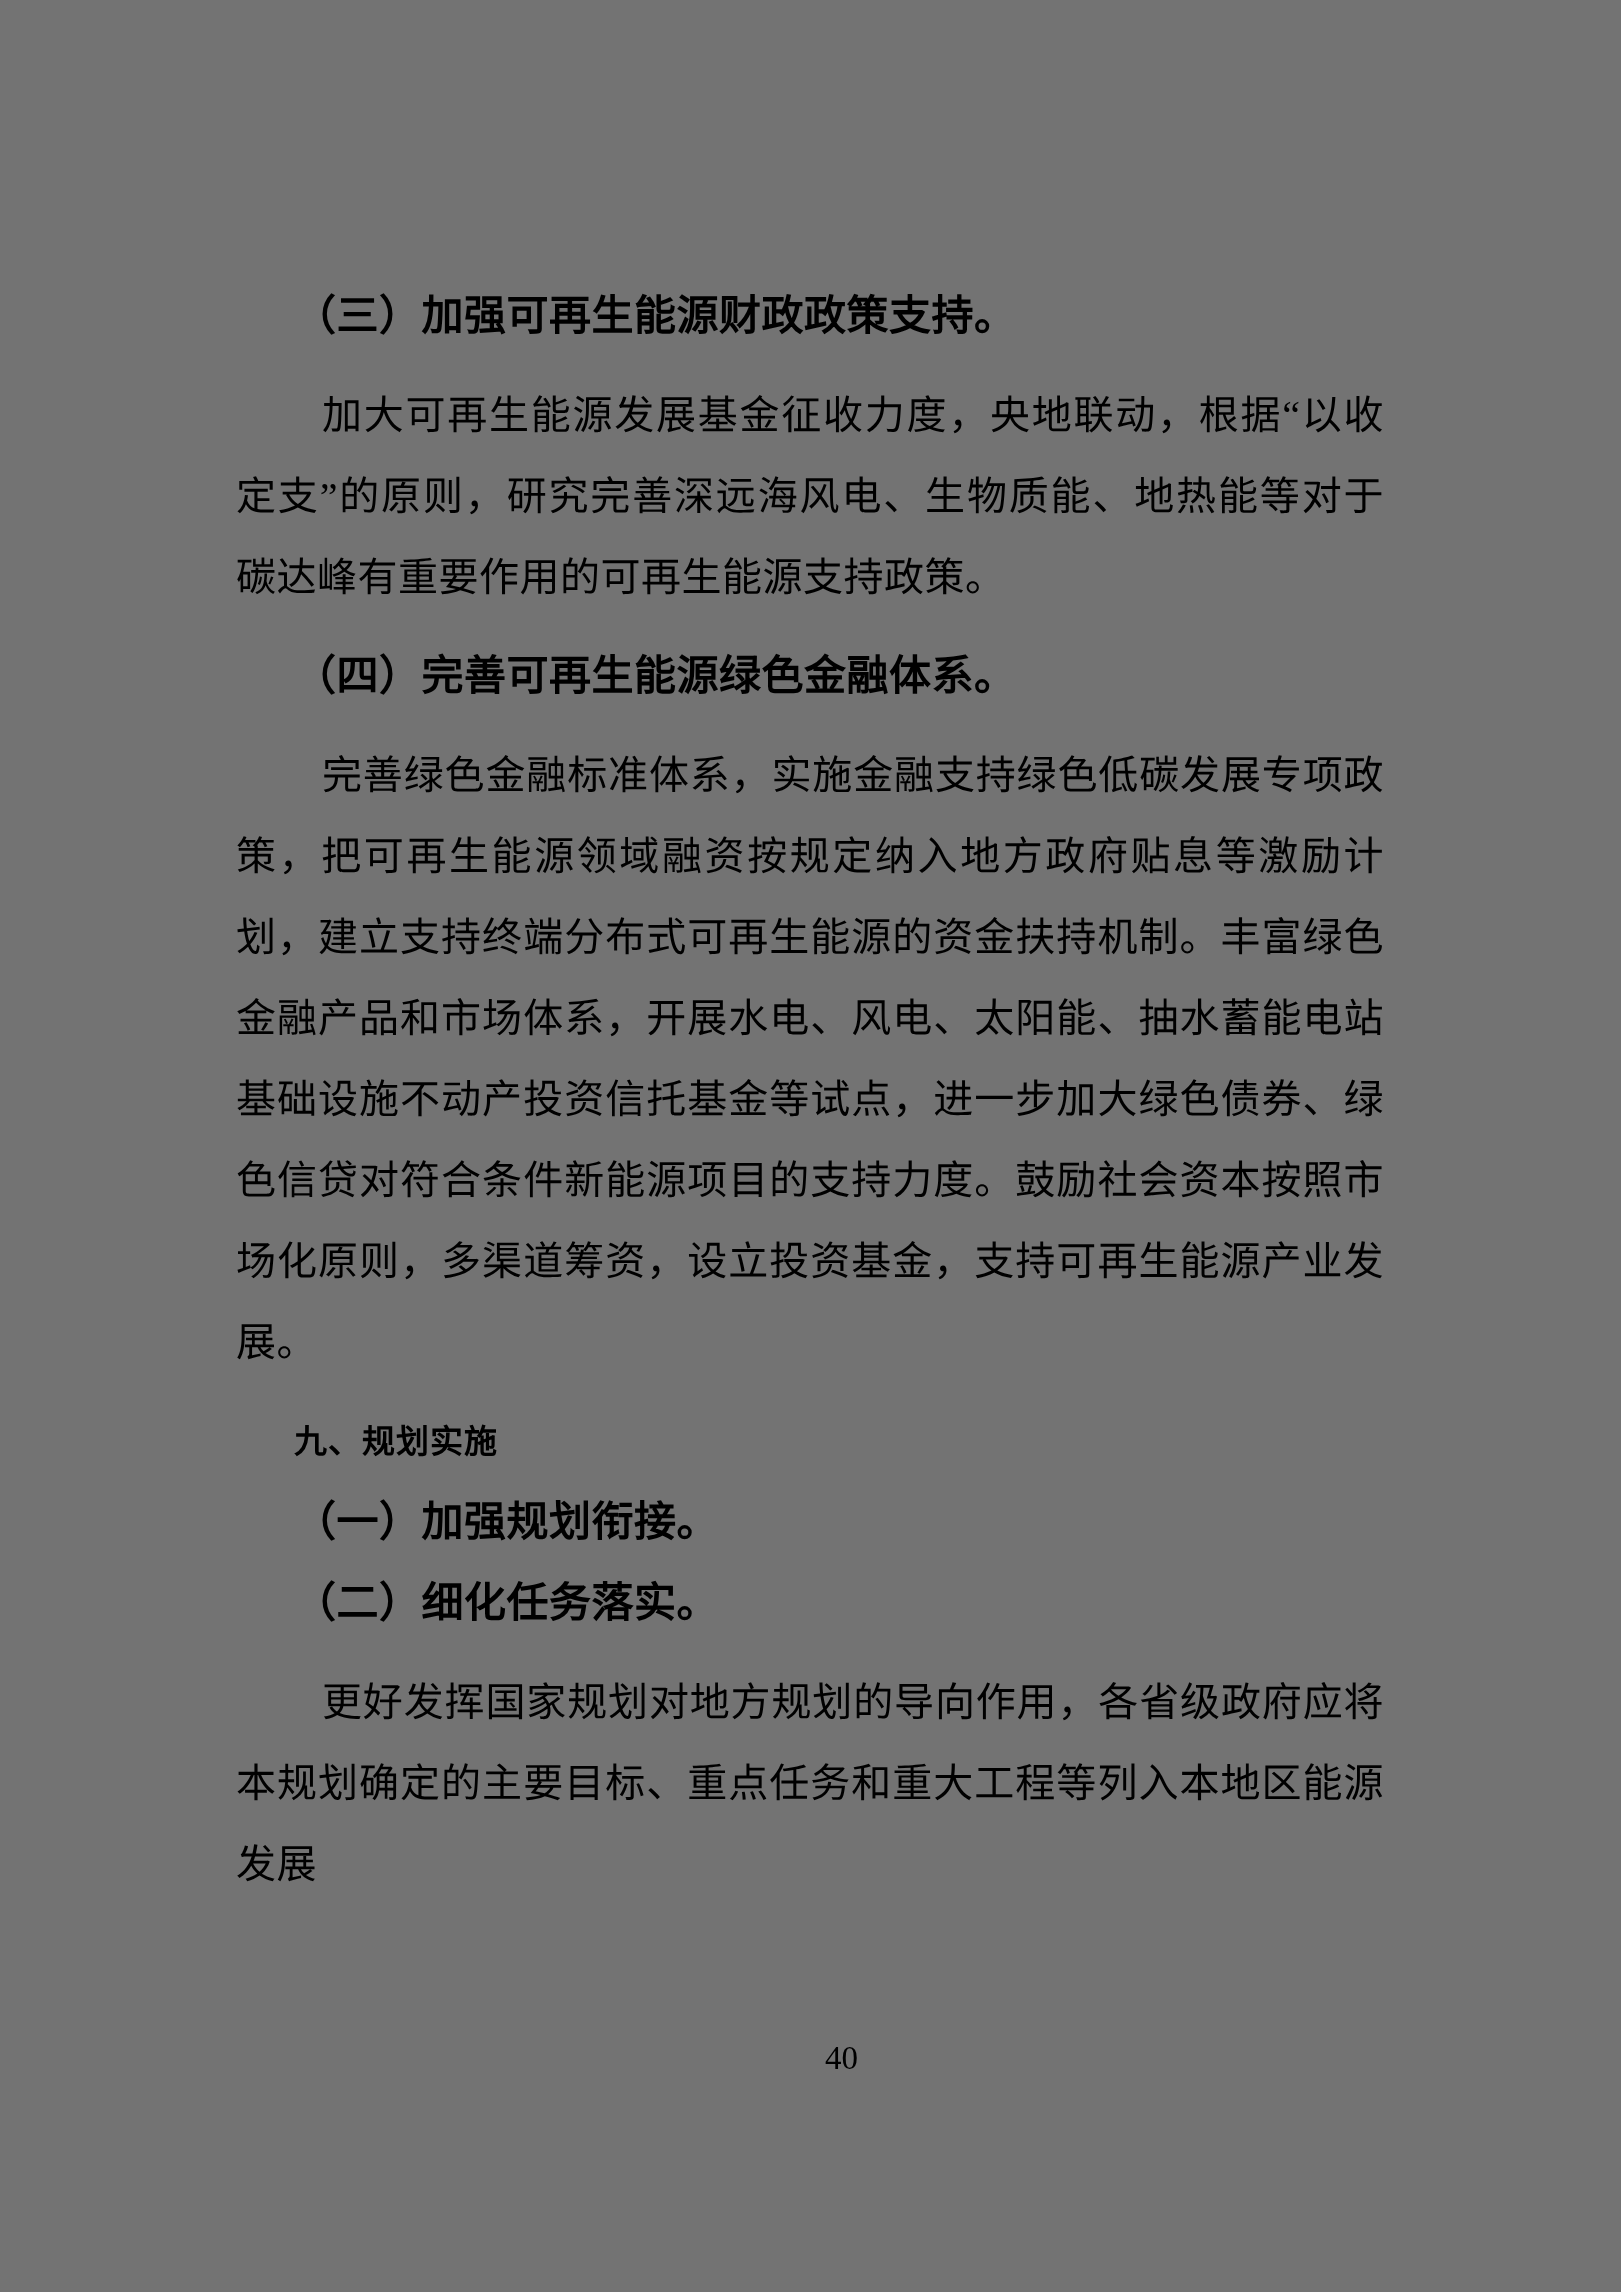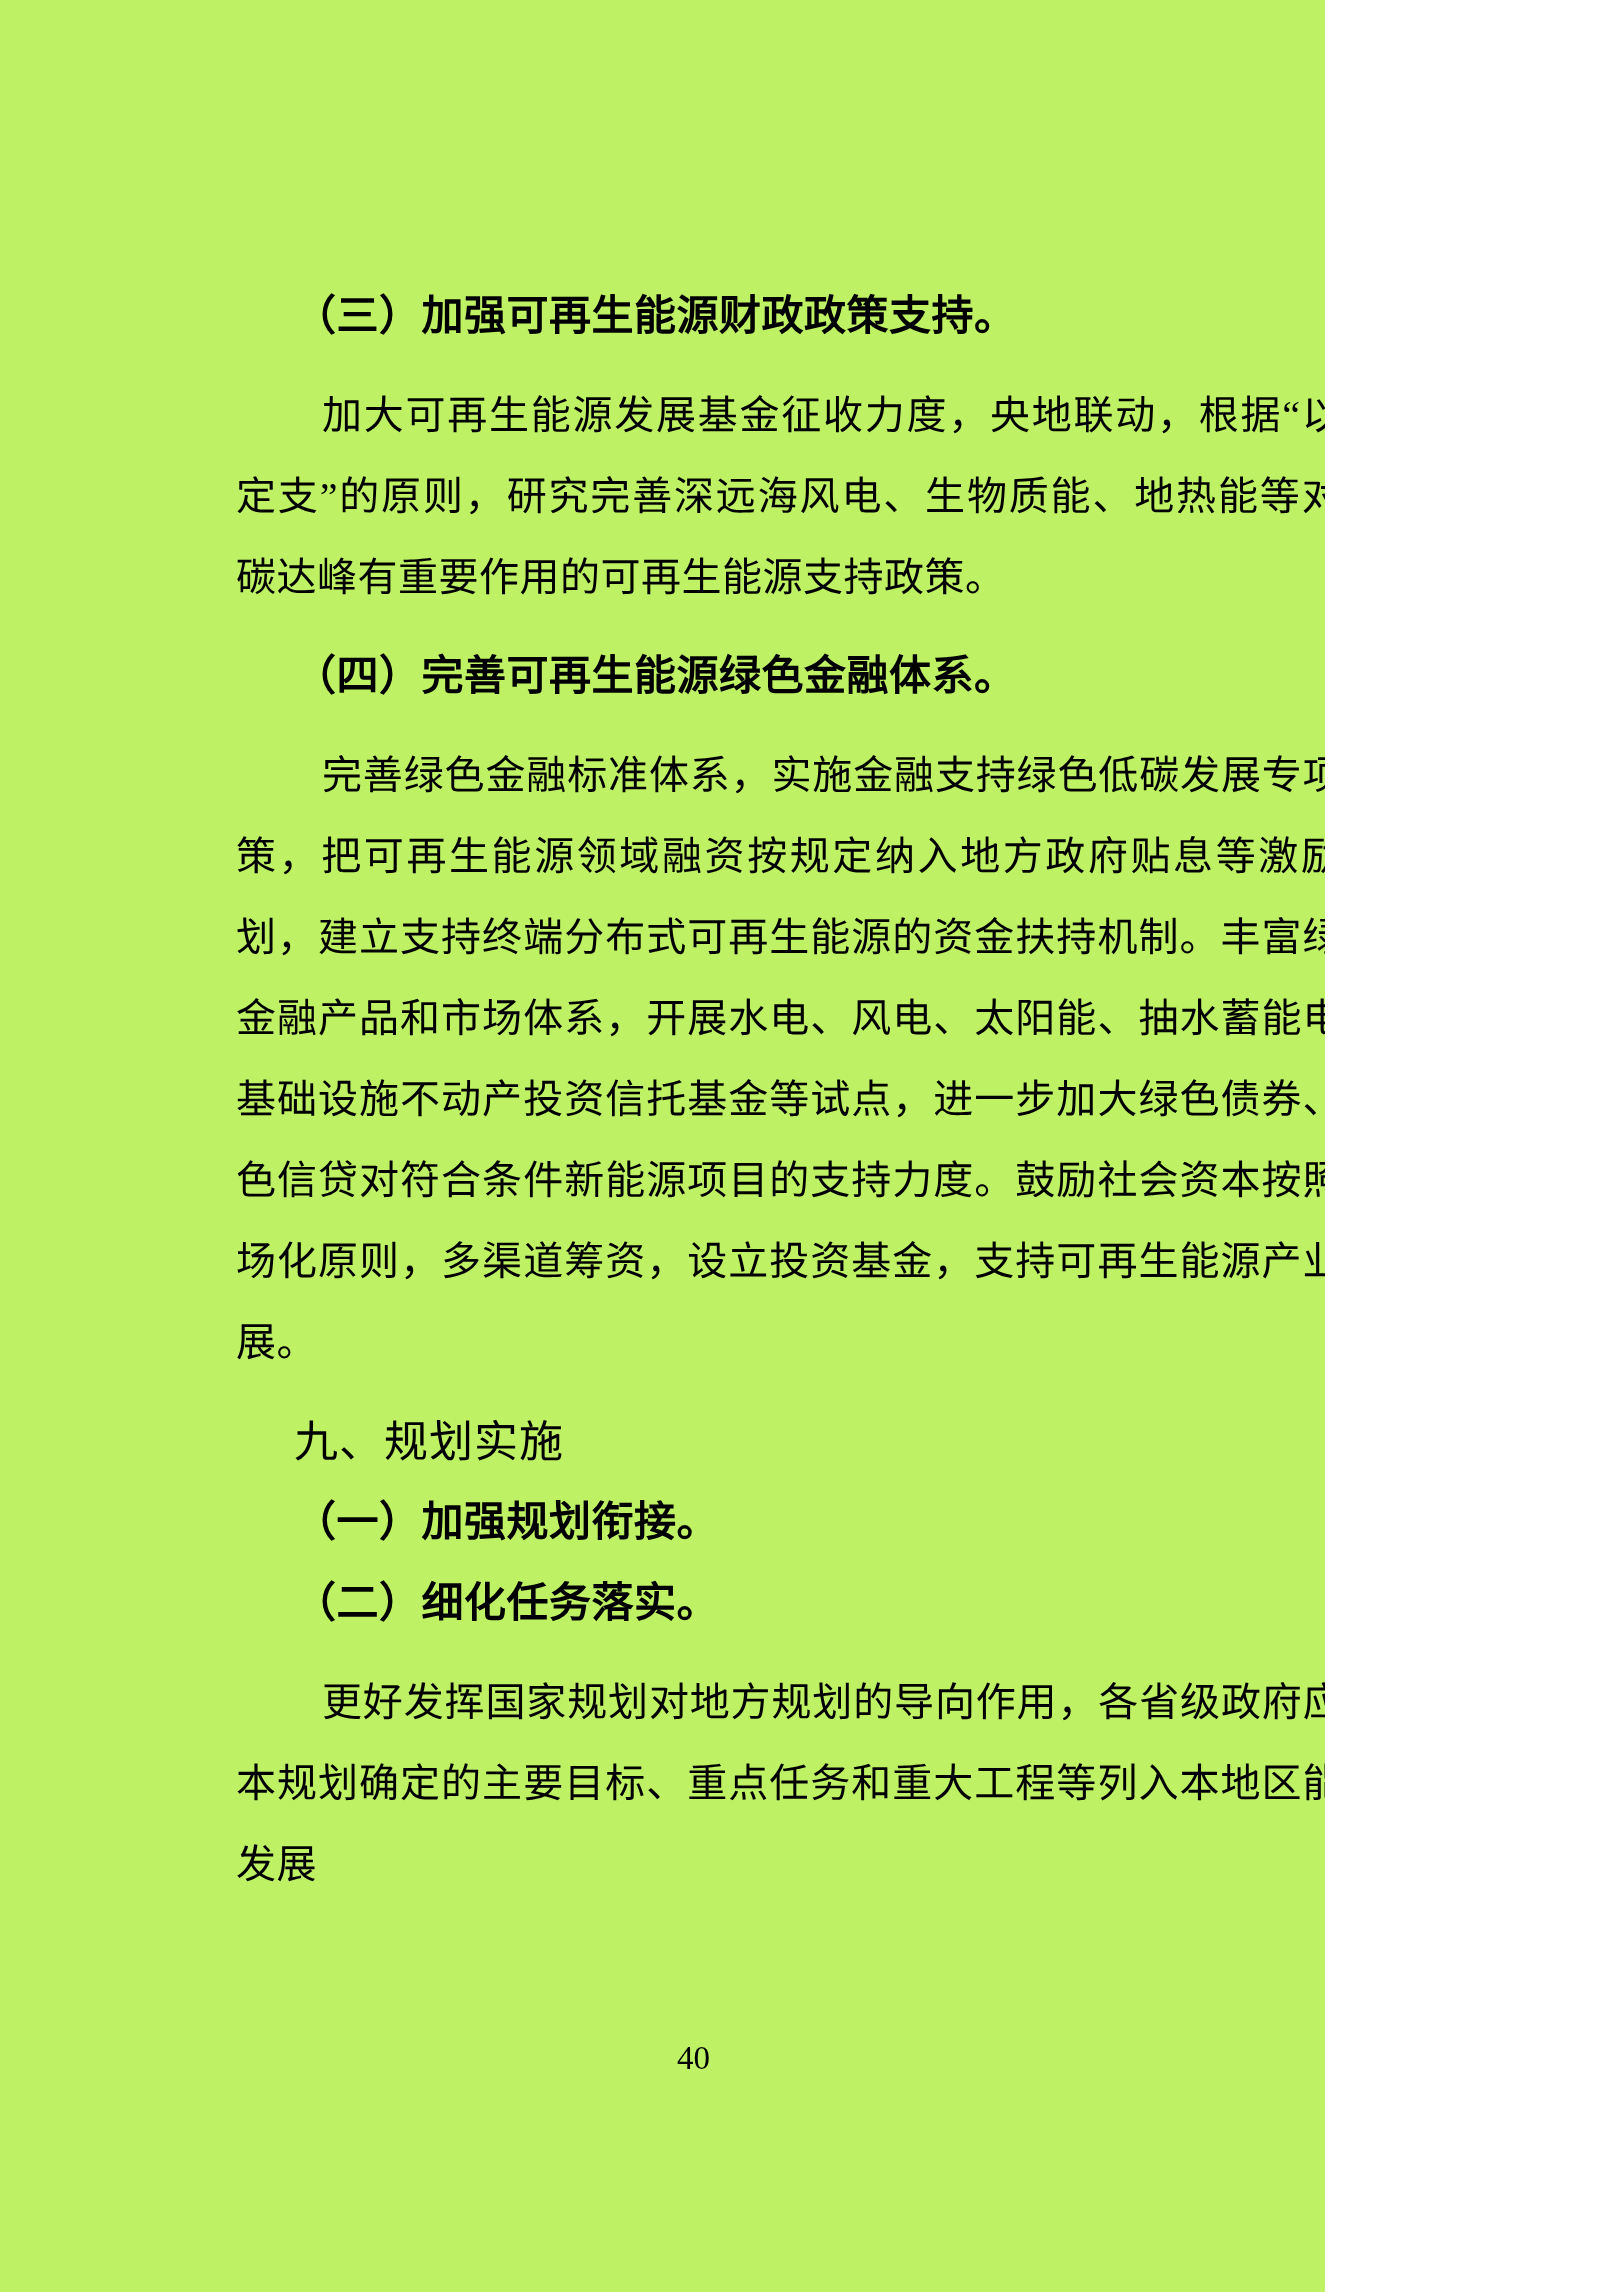--- a/index.html
+++ b/index.html
@@ -8,23 +8,23 @@
     background: #ffffff;
   }
   body {
     width: 1621px;
     height: 2293px;
     font-family: "Liberation Serif", serif;
     color: #000000;
   }
   .page {
     position: relative;
-    width: 1325px;
+    width: 1621px;
     height: 2293px;
-    background: #bef264;
+    background: #737373;
     overflow: hidden;
   }
   .text-block {
     position: absolute;
     left: 218px;
     top: 276px;
     width: 1184px;
   }
   .paragraph {
     margin: 18px;
@@ -40,23 +40,23 @@
     margin: 0;
     font-size: 42px;
     line-height: 81px;
     font-weight: bold;
     text-indent: 76px;
     font-family: "Liberation Serif", serif;
     letter-spacing: 0.5px;
   }
   .chapter-heading {
     margin: 0;
-    font-size: 44px;
+    font-size: 33px;
     line-height: 81px;
-    font-weight: normal;
+    font-weight: bold;
     text-indent: 76px;
     font-family: "Liberation Sans", sans-serif;
     letter-spacing: 1px;
   }
   .page-number {
     position: absolute;
     top: 2039px;
     left: 0;
     width: 100%;
     text-align: center;

